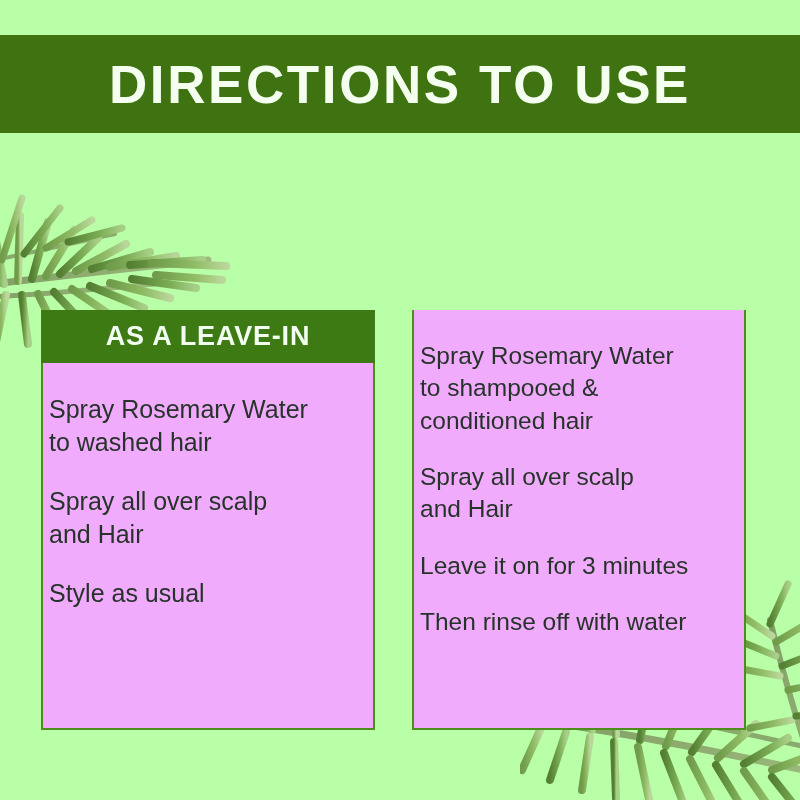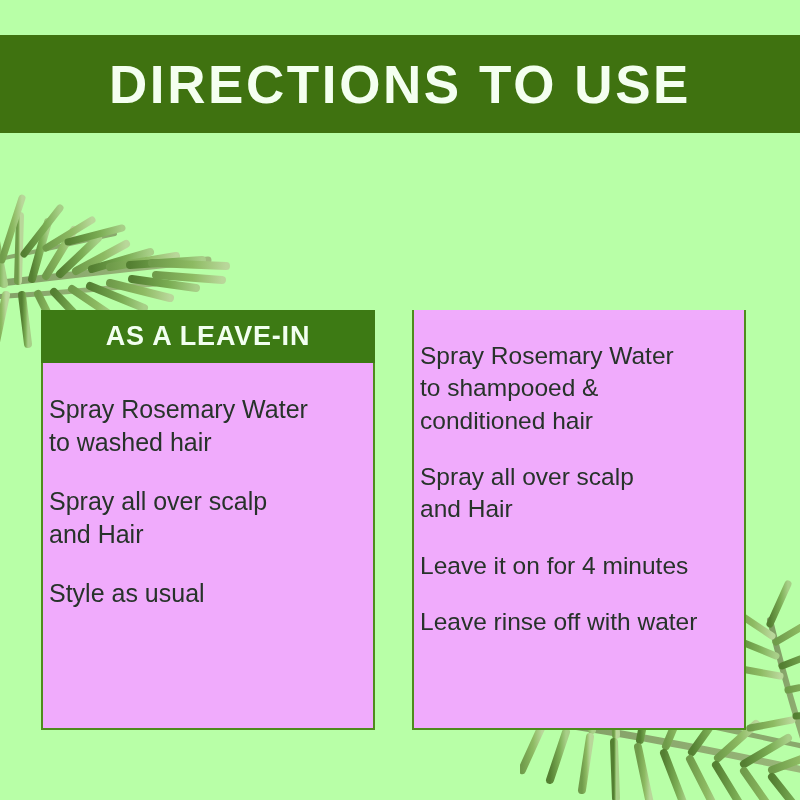--- a/index.html
+++ b/index.html
@@ -258,19 +258,19 @@
   </section>
 
   <section id="card-hair-rinse" class="card">
     <div class="card-body">
       <ul class="step-list">
         <li class="step-item">Spray Rosemary Water
 to shampooed &amp;
 conditioned hair</li>
         <li class="step-item">Spray all over scalp
 and Hair</li>
-        <li class="step-item">Leave it on for 4 minutes</li>
-        <li class="step-item">Leave rinse off with water</li>
+        <li class="step-item">Leave it on for 3 minutes</li>
+        <li class="step-item">Then rinse off with water</li>
       </ul>
     </div>
   </section>
 
 </div>
 
 </body></html>

